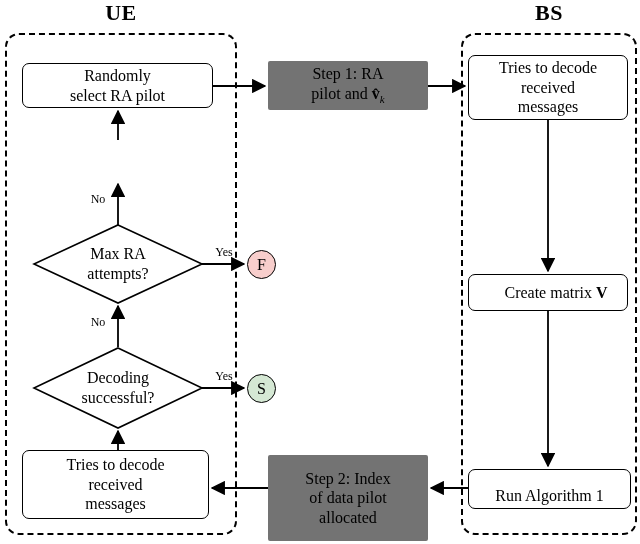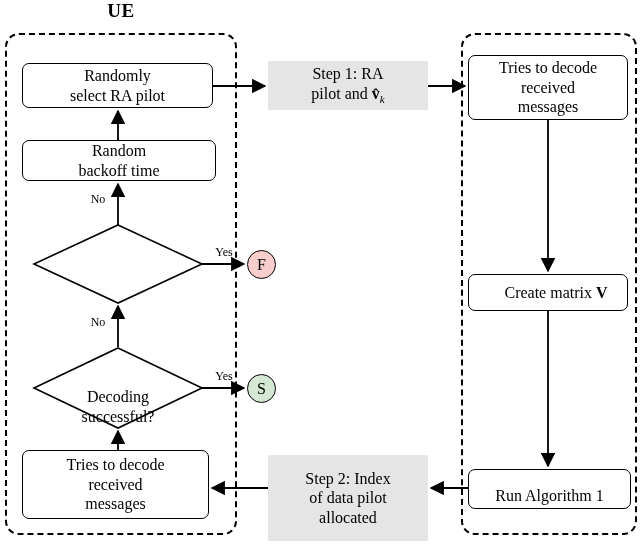--- a/index.html
+++ b/index.html
@@ -12,21 +12,21 @@
     color: #000;
     font-family: "Liberation Serif", "DejaVu Serif", serif;
     overflow: hidden;
   }
   .layer { position: absolute; left: 0; top: 0; width: 640px; height: 544px; }
   .title {
     position: absolute;
     top: 0;
     text-align: center;
     font-weight: 700;
-    font-size: 19px;
+    font-size: 22px;
     letter-spacing: 0.5px;
   }
   .title-ue { left: 5px; width: 232px; }
   .title-bs { left: 461px; width: 176px; }
   .dashed {
     position: absolute;
     border: 2px dashed #000;
     border-radius: 14px;
   }
   .cont-ue { left: 5px;  top: 33px; width: 232px; height: 502px; }
@@ -41,21 +41,21 @@
     line-height: 1.22;
     padding: 2px;
   }
   .node .txt { white-space: pre-line; display: inline-block; }
   .rect {
     background: #fff;
     border: 1.6px solid #000;
     border-radius: 7px;
   }
   .step {
-    background: #e5e5e5;
+    background: #737373;
     border-radius: 2px;
   }
   .circle {
     border: 1.6px solid #000;
     border-radius: 50%;
     font-size: 16px;
     padding: 0;
   }
   .circle-f { background: #f8cecc; }
   .circle-s { background: #d5e8d4; }
@@ -65,21 +65,21 @@
     text-align: center;
     width: 36px;
   }
   .bv { font-weight: 700; }
   sub { font-style: italic; font-size: 11px; }
 
   
   .n-select   { left: 22px;  top: 63px;  width: 191px; height: 45px; }
   .n-backoff  { left: 22px;  top: 140px; width: 194px; height: 41px; }
   .n-maxra    { left: 48px;  top: 238px; width: 140px; height: 52px; }
-  .n-decoding { left: 48px;  top: 381px; width: 140px; height: 52px; text-align: center; }
+  .n-decoding { left: 48px;  top: 362px; width: 140px; height: 52px; text-align: center; }
   .n-uedecode { left: 22px;  top: 450px; width: 187px; height: 69px; }
   .n-step1    { left: 268px; top: 61px;  width: 160px; height: 49px; }
   .n-step2    { left: 268px; top: 455px; width: 160px; height: 86px; }
   .n-bsdecode { left: 468px; top: 55px;  width: 160px; height: 65px; }
   .n-matrix   { left: 468px; top: 274px; width: 160px; height: 37px; padding-left: 18px; }
   .n-runalg   { left: 468px; top: 469px; width: 163px; height: 40px; align-items: flex-end; }
   .n-fail     { left: 247px; top: 250px; width: 29px;  height: 29px; }
   .n-success  { left: 247px; top: 374px; width: 29px;  height: 29px; }
 
   .lbl-no1  { left: 80px;  top: 192px; }
@@ -110,34 +110,35 @@
     <line x1="202" y1="388" x2="244" y2="388" stroke="#000" stroke-width="1.8" marker-end="url(#arrowhead)"></line>
     <line x1="213" y1="86" x2="265" y2="86" stroke="#000" stroke-width="1.8" marker-end="url(#arrowhead)"></line>
     <line x1="428" y1="86" x2="465" y2="86" stroke="#000" stroke-width="1.8" marker-end="url(#arrowhead)"></line>
     <line x1="548" y1="120" x2="548" y2="271" stroke="#000" stroke-width="1.8" marker-end="url(#arrowhead)"></line>
     <line x1="548" y1="311" x2="548" y2="466" stroke="#000" stroke-width="1.8" marker-end="url(#arrowhead)"></line>
     <line x1="468" y1="488" x2="431" y2="488" stroke="#000" stroke-width="1.8" marker-end="url(#arrowhead)"></line>
     <line x1="268" y1="488" x2="212" y2="488" stroke="#000" stroke-width="1.8" marker-end="url(#arrowhead)"></line>
   </svg>
 
   <div class="title title-ue">UE</div>
+  <div class="title title-bs">BS</div>
 
   <div class="dashed cont-ue"></div>
   <div class="dashed cont-bs"></div>
 
   <div class="node rect n-select">
     <span class="txt">Randomly
 select RA pilot</span>
   </div>
 
-  <div class="node rect n-backoff">
-    <span class="txt">Random
-backoff time</span>
+
+  <div class="node n-maxra">
+    <span class="txt">Max RA
+attempts?</span>
   </div>
-
 
   <div class="node n-decoding">
     <span class="txt">Decoding
 successful?</span>
   </div>
 
   <div class="node rect n-uedecode">
     <span class="txt">Tries to decode
 received
 messages</span>

